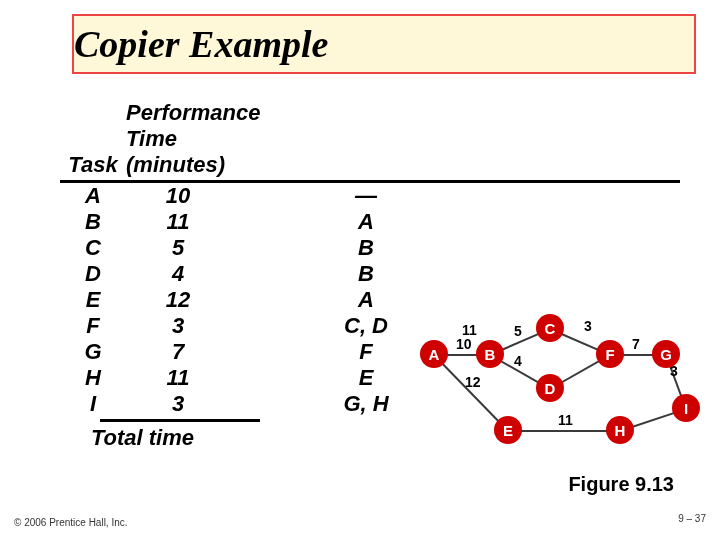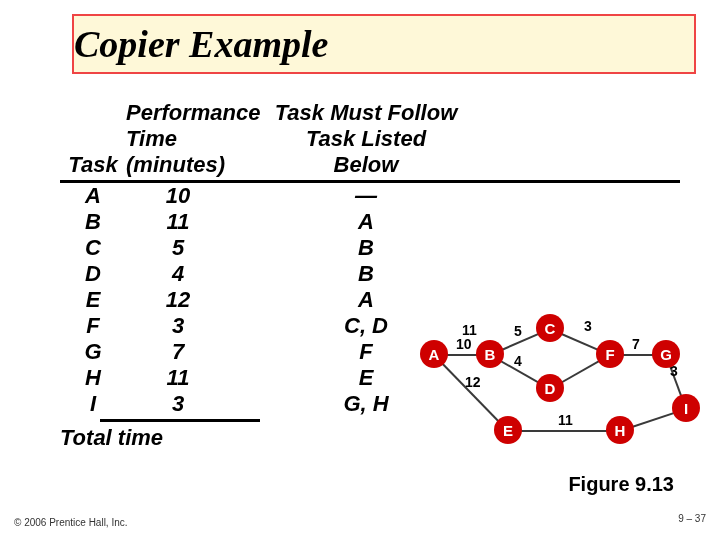--- a/index.html
+++ b/index.html
@@ -20,21 +20,21 @@
   .tbl .hdr { display: flex; border-bottom: 3px solid #000; padding-bottom: 2px; }
   .tbl .col-task { width: 66px; text-align: center; }
   .tbl .col-time { width: 140px; text-align: left; }
   .tbl .col-follow { width: 200px; text-align: center; }
   .tbl .hdr .col-task { align-self: flex-end; }
   .tbl .row { display: flex; line-height: 26px; }
   .tbl .row .col-task { text-align: center; }
   .tbl .row .col-time { text-align: center; padding-right: 36px; }
   .tbl .row .col-follow { text-align: center; }
   .tbl .total-row { display: flex; line-height: 28px; }
-  .tbl .total-label { width: 140px; text-align: left; padding-right: 6px; }
+  .tbl .total-label { width: 140px; text-align: right; padding-right: 6px; }
   .tbl .total-val { width: 66px; text-align: left; }
   .rule { width: 160px; border-top: 3px solid #000; margin-left: 40px; margin-top: 2px; margin-bottom: 2px; }
   .graph { position: absolute; left: 420px; top: 300px; width: 280px; height: 160px; }
   .node {
     position: absolute; width: 28px; height: 28px; border-radius: 50%;
     background: #ce0000; display: flex; align-items: center; justify-content: center;
     color: #fff; font-weight: bold; font-size: 15px; font-family: Arial, sans-serif;
     z-index: 3;
   }
   .edge { position: absolute; height: 2px; background: #3a3a3a; transform-origin: left center; z-index: 1; }
@@ -52,23 +52,20 @@
     <h1>Copier Example</h1>
   </div>
 
   <div class="content">
     <div class="tbl">
       <div class="hdr">
         <div class="col-task">Task</div>
         <div class="col-time" style="white-space:pre-line">Performance
 Time
 (minutes)</div>
-        <div class="col-follow" style="white-space:pre-line">Task Must Follow
-Task Listed
-Below</div>
       </div>
       <div id="rows">
           <div class="row">
             <div class="col-task">A</div>
             <div class="col-time">10</div>
             <div class="col-follow">—</div>
           </div>
           <div class="row">
             <div class="col-task">B</div>
             <div class="col-time">11</div>

